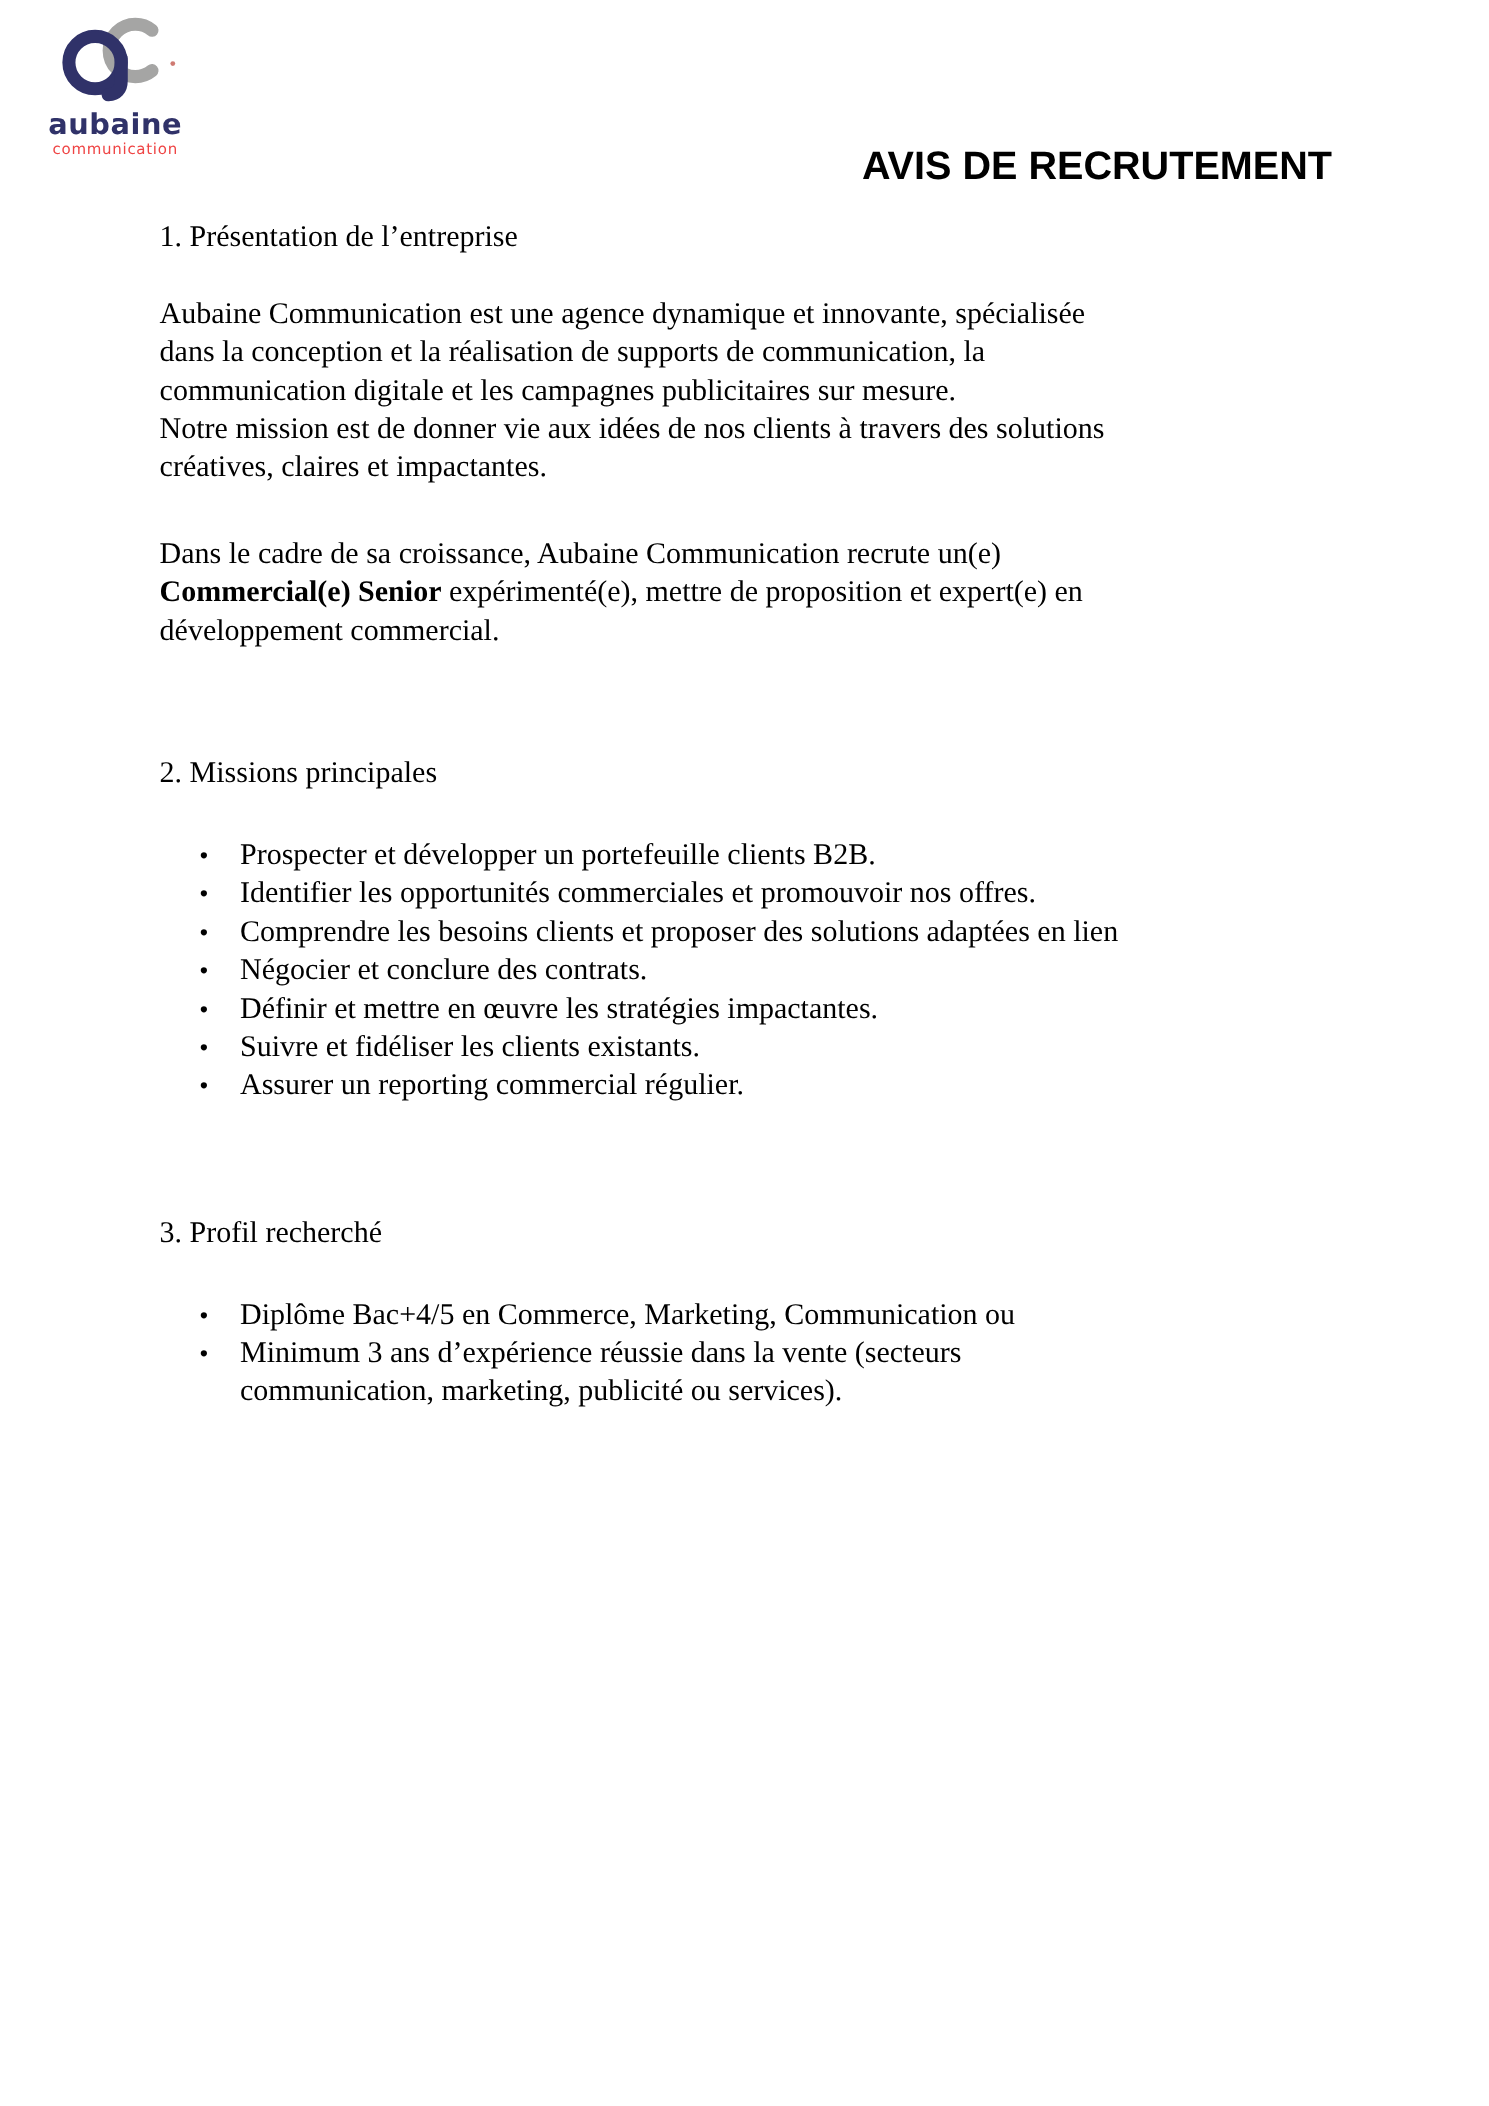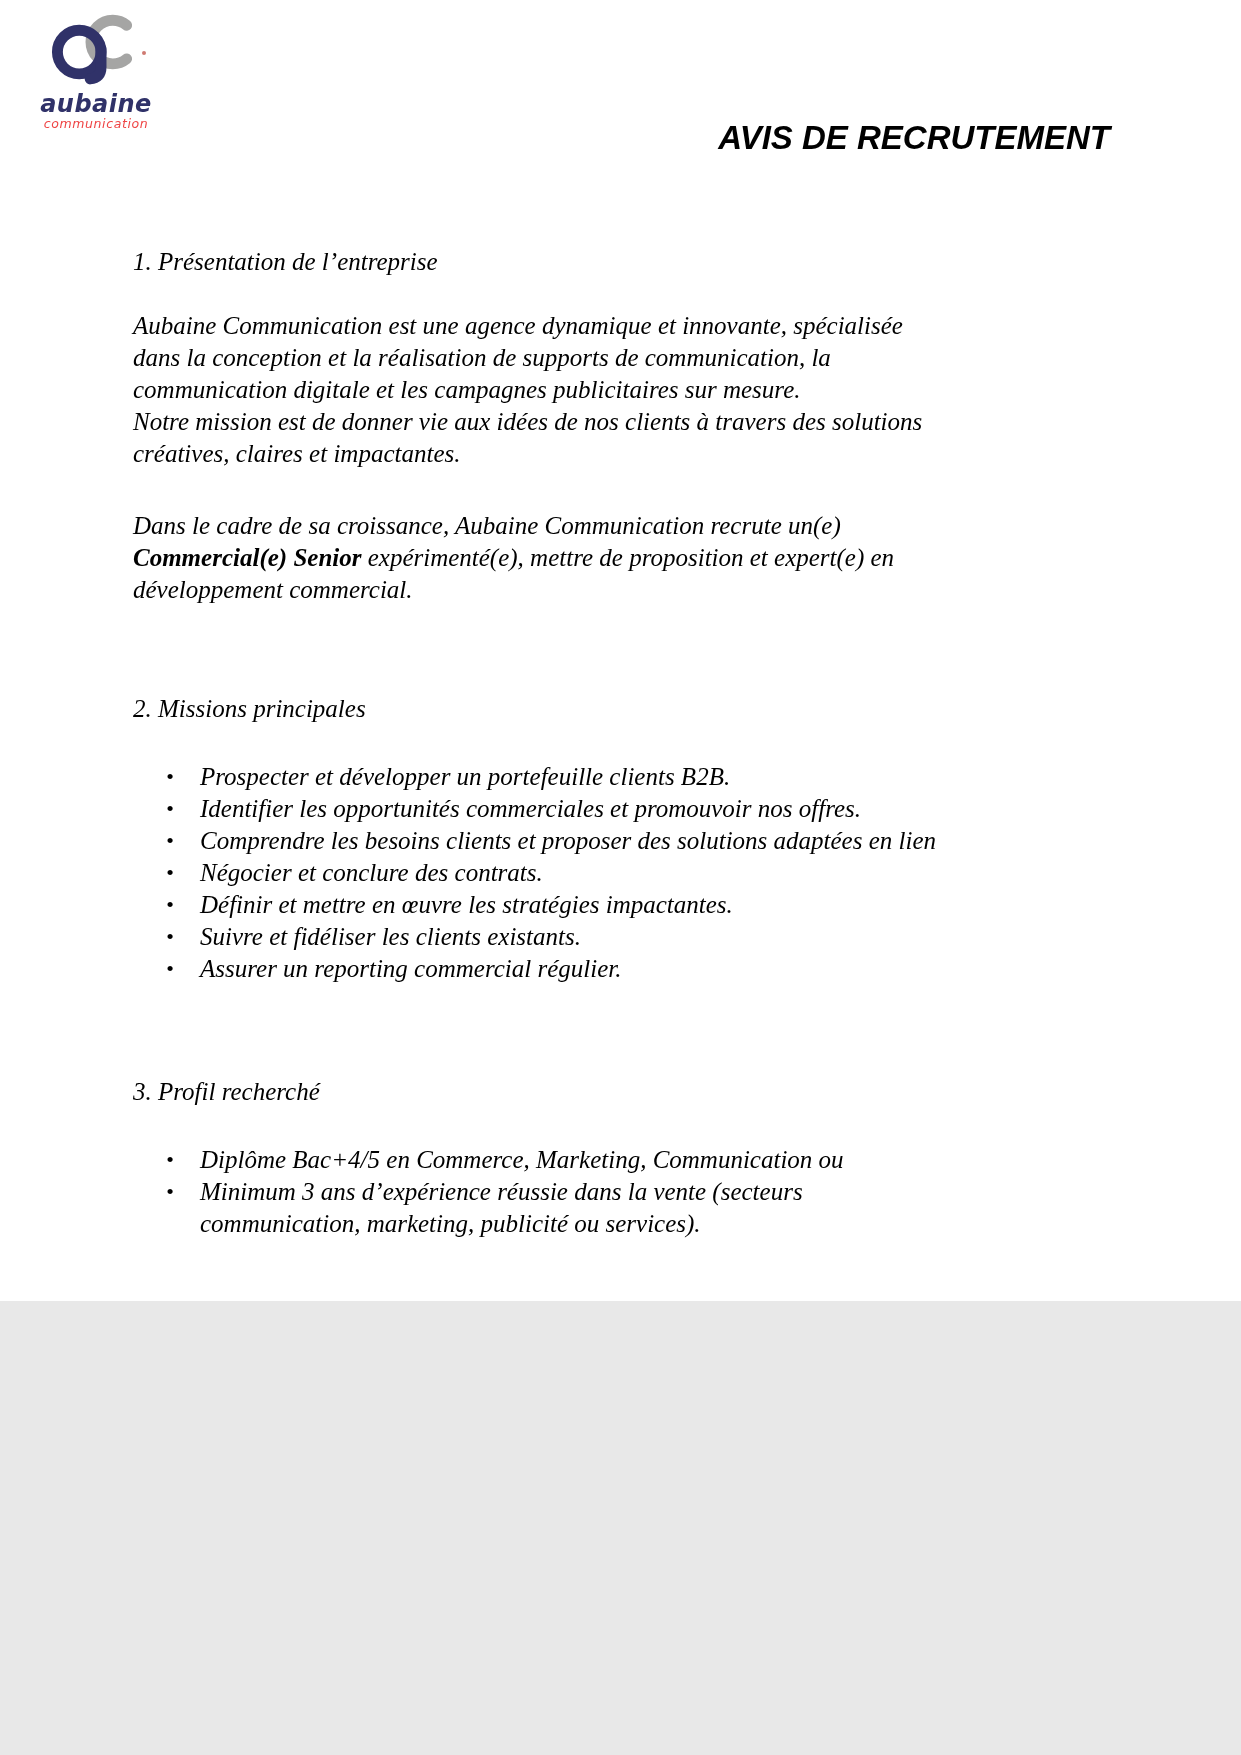--- a/index.html
+++ b/index.html
@@ -4,28 +4,27 @@
 <style>
   * { box-sizing: border-box; }
   html, body { margin: 0; padding: 0; }
   body {
     background: #e8e8e8;
     font-family: "Liberation Serif", serif;
   }
   .page {
     position: relative;
     width: 1241px;
-    height: 1301px;
+    height: 1755px;
     margin: 0 auto;
     background: #ffffff;
     overflow: hidden;
     color: #000;
     font-size: 25px;
     line-height: 32px;
-    font-style: italic;
   }
   
   .logo {
     position: absolute;
     top: 10px;
     left: 36px;
     width: 120px;
     text-align: center;
   }
   .logo svg { display: block; margin: 0 auto; }
@@ -76,21 +75,21 @@
     line-height: 33px;
   }
   .ln { display: block; }
   .keep-space { white-space: pre-wrap; }
   .sec {
     font-size: 25px;
     font-weight: normal;
     margin: 0;
     line-height: 32px;
   }
-  .sec-1 { margin-top: 88px; }
+  .sec-1 { margin-top: 24px; }
   .para { margin: 32px 0 0 0; }
   .para-2 { margin-top: 40px; }
   .sec-2 { margin-top: 87px; }
   .sec-3 { margin-top: 91px; }
   ul.bullets {
     list-style: none;
     margin: 36px 0 0 0;
     padding: 0;
   }
   .bullets-3 { margin-top: 31px; }

